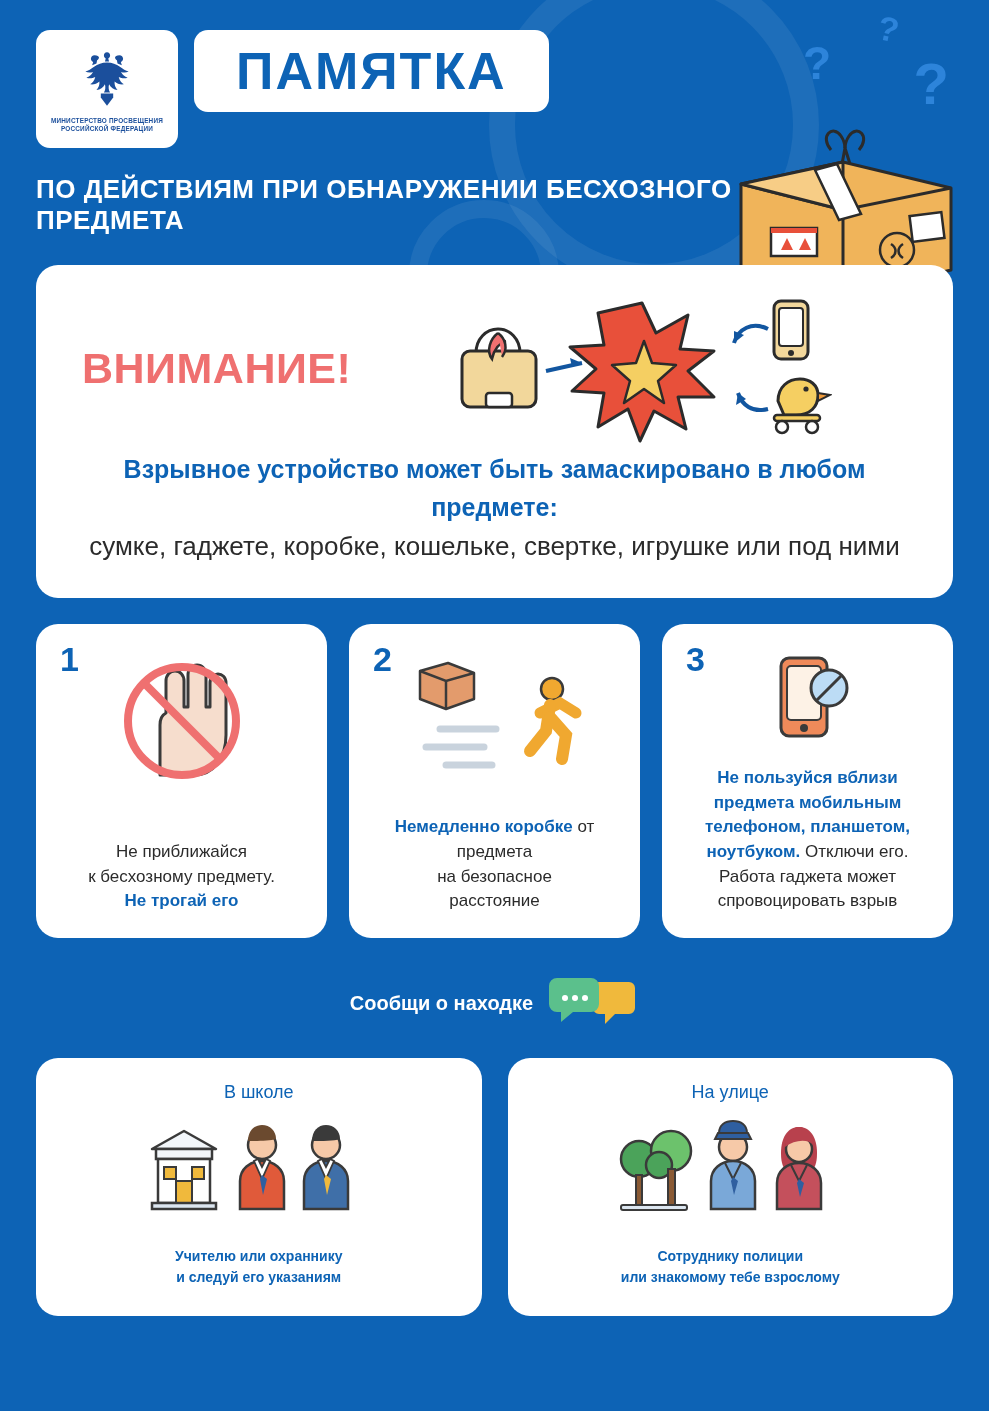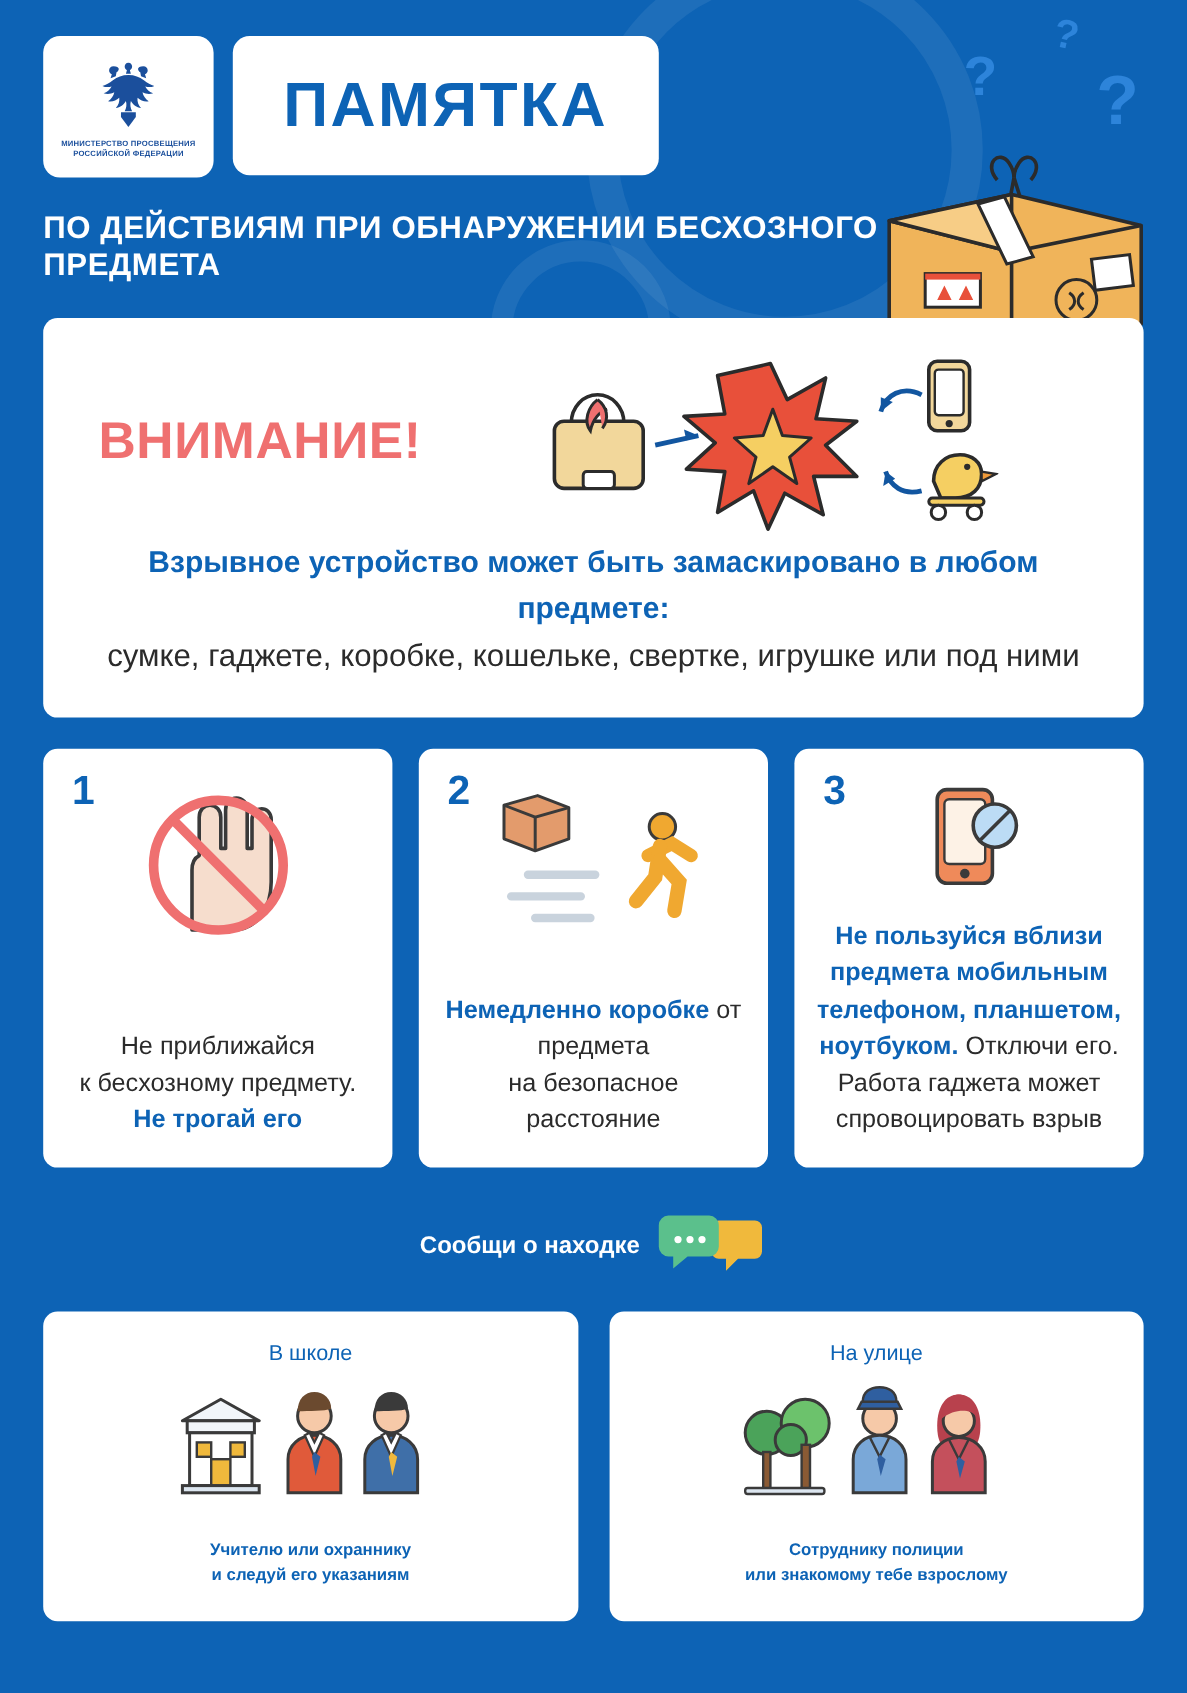--- a/index.html
+++ b/index.html
@@ -53,21 +53,21 @@
     font-weight: bold;
     color: #1b4f9c;
     text-align: center;
     line-height: 1.25;
     margin-top: 5px;
     letter-spacing: 0.2px;
   }
   .title-card {
     background: #ffffff;
     border-radius: 14px;
-    height: 116px;
+    height: 82px;
     padding: 0 42px;
     display: flex;
     align-items: center;
     justify-content: center;
   }
   .title-card span {
     font-size: 52px;
     font-weight: bold;
     color: #0d63b5;
     letter-spacing: 2px;
@@ -97,21 +97,21 @@
     font-weight: bold;
     font-family: "Liberation Sans", sans-serif;
   }
   .q1 { right: 158px; top: 36px; font-size: 46px; }
   .q2 { right: 90px;  top: 10px; font-size: 34px; transform: rotate(12deg); }
   .q3 { right: 40px;  top: 50px; font-size: 58px; }
 
   
   .card {
     background: #ffffff;
-    border-radius: 12px;
+    border-radius: 22px;
   }
   .attention {
     margin: 30px 36px 0 36px;
     padding: 28px 30px 30px 30px;
     position: relative;
   }
   .attention-top {
     display: flex;
     align-items: center;
     gap: 10px;
@@ -173,21 +173,21 @@
   }
   .step-art {
     height: 140px;
     display: flex;
     align-items: center;
     justify-content: center;
     margin-top: 6px;
   }
   .step-text {
     text-align: center;
-    font-size: 21px;
+    font-size: 17px;
     line-height: 1.45;
     color: #2b2b2b;
     margin-top: auto;
   }
   .step-text b { color: #0d63b5; }
   .step3 { align-self: flex-start; }
   .step3 .step-text { margin-top: 6px; }
 
   
   .report {

